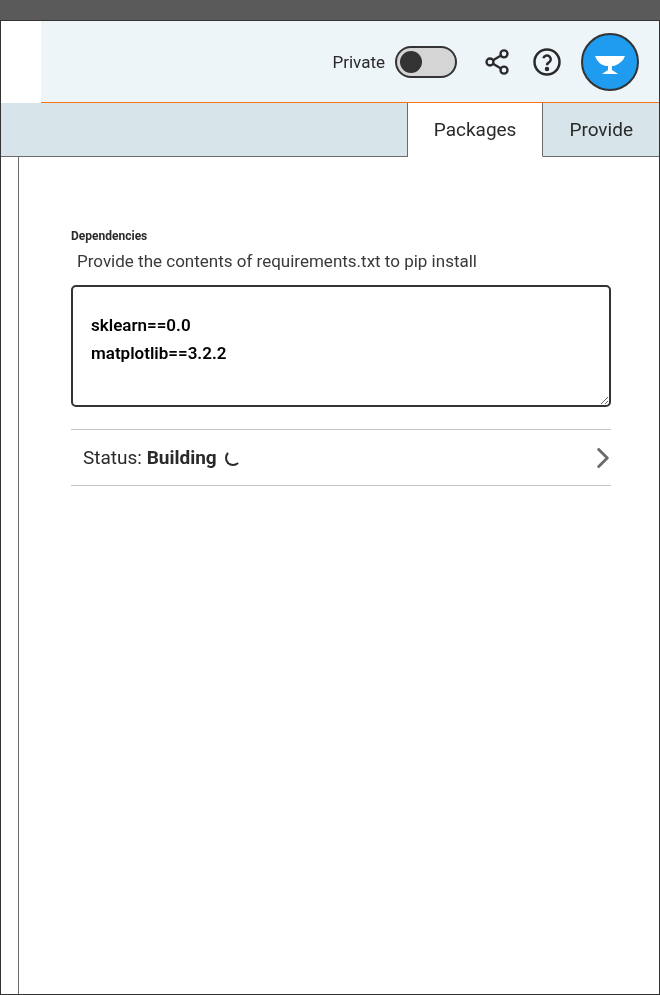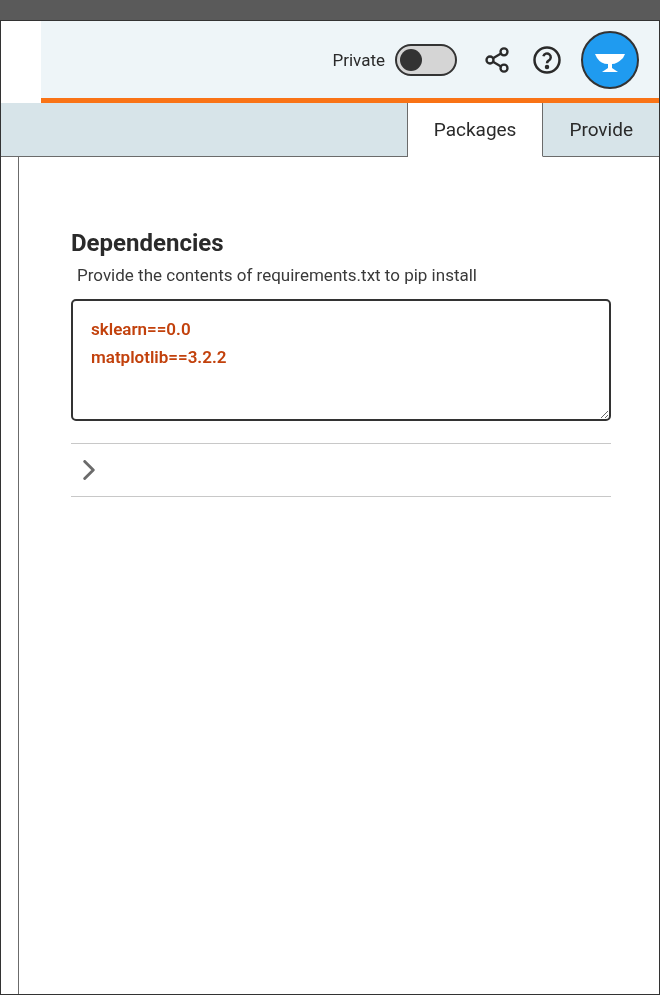--- a/index.html
+++ b/index.html
@@ -23,21 +23,21 @@
       display: flex;
       flex-direction: column;
     }
     .header-bar {
       background: #eef5f8;
       height: 82px;
       display: flex;
       align-items: center;
       justify-content: flex-end;
       padding: 0 20px;
-      border-bottom: 5px solid #f97316;
+      border-bottom: 1px solid #f97316;
       margin-left: 40px;
     }
     .privacy-label {
       font-size: 17px;
       color: #2a2a2a;
       margin-right: 10px;
     }
     .toggle-switch {
       width: 62px;
       height: 32px;
@@ -113,41 +113,41 @@
       width: 18px;
       border-right: 1px solid #6b6b6b;
       background: #fff;
     }
     .main-panel {
       flex: 1;
       padding: 72px 48px 0 52px;
       background: #fff;
     }
     .section-title {
-      font-size: 24px;
+      font-size: 12px;
       font-weight: 700;
       color: #2a2a2a;
       margin-bottom: 8px;
     }
     .section-subtitle {
       font-size: 17px;
       color: #3a3a3a;
       margin-bottom: 14px;
       margin-left: 6px;
     }
     .deps-textarea {
       width: 100%;
       height: 122px;
       border: 2px solid #333;
       border-radius: 5px;
-      padding: 14px 18px;
+      padding: 24px 18px;
       font-family: inherit;
       font-size: 17px;
       font-weight: 600;
-      color: #c2410c;
+      color: #000000;
       resize: both;
       line-height: 1.65;
     }
     .link-row {
       text-align: right;
       margin-top: 20px;
     }
     .simple-link {
       font-size: 16px;
       color: #5a5a5a;
@@ -235,20 +235,24 @@
     <div class="main-panel">
 
       <div class="section-title">Dependencies</div>
       <div class="section-subtitle">Provide the contents of requirements.txt to pip install</div>
 
       <textarea class="deps-textarea" spellcheck="false" style="">sklearn==0.0
 matplotlib==3.2.2</textarea>
 
 
       <div class="status-row">
+        <div>
+          <span class="status-text">Status: </span><span class="status-text status-value">Building</span>
+          <span class="spinner"></span>
+        </div>
         <svg class="chevron-svg" viewBox="0 0 8 14" fill="none" stroke="#6b6b6b" stroke-width="2" stroke-linecap="round" stroke-linejoin="round">
           <polyline points="1,1 7,7 1,13"></polyline>
         </svg>
       </div>
 
     </div>
   </div>
 
 </div>
 

